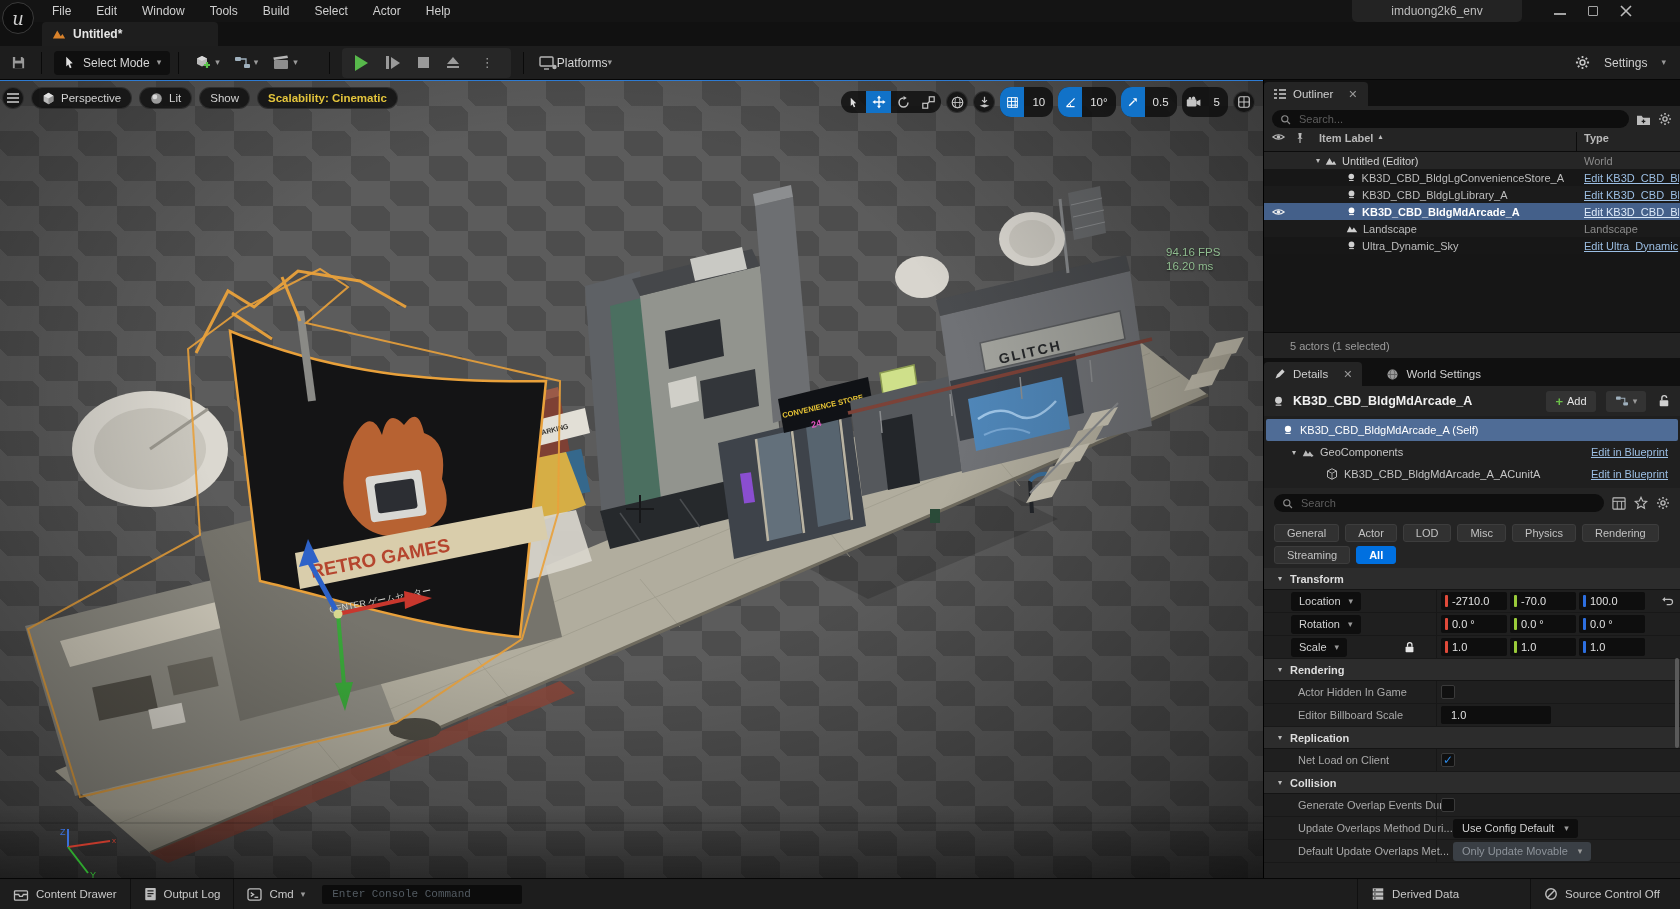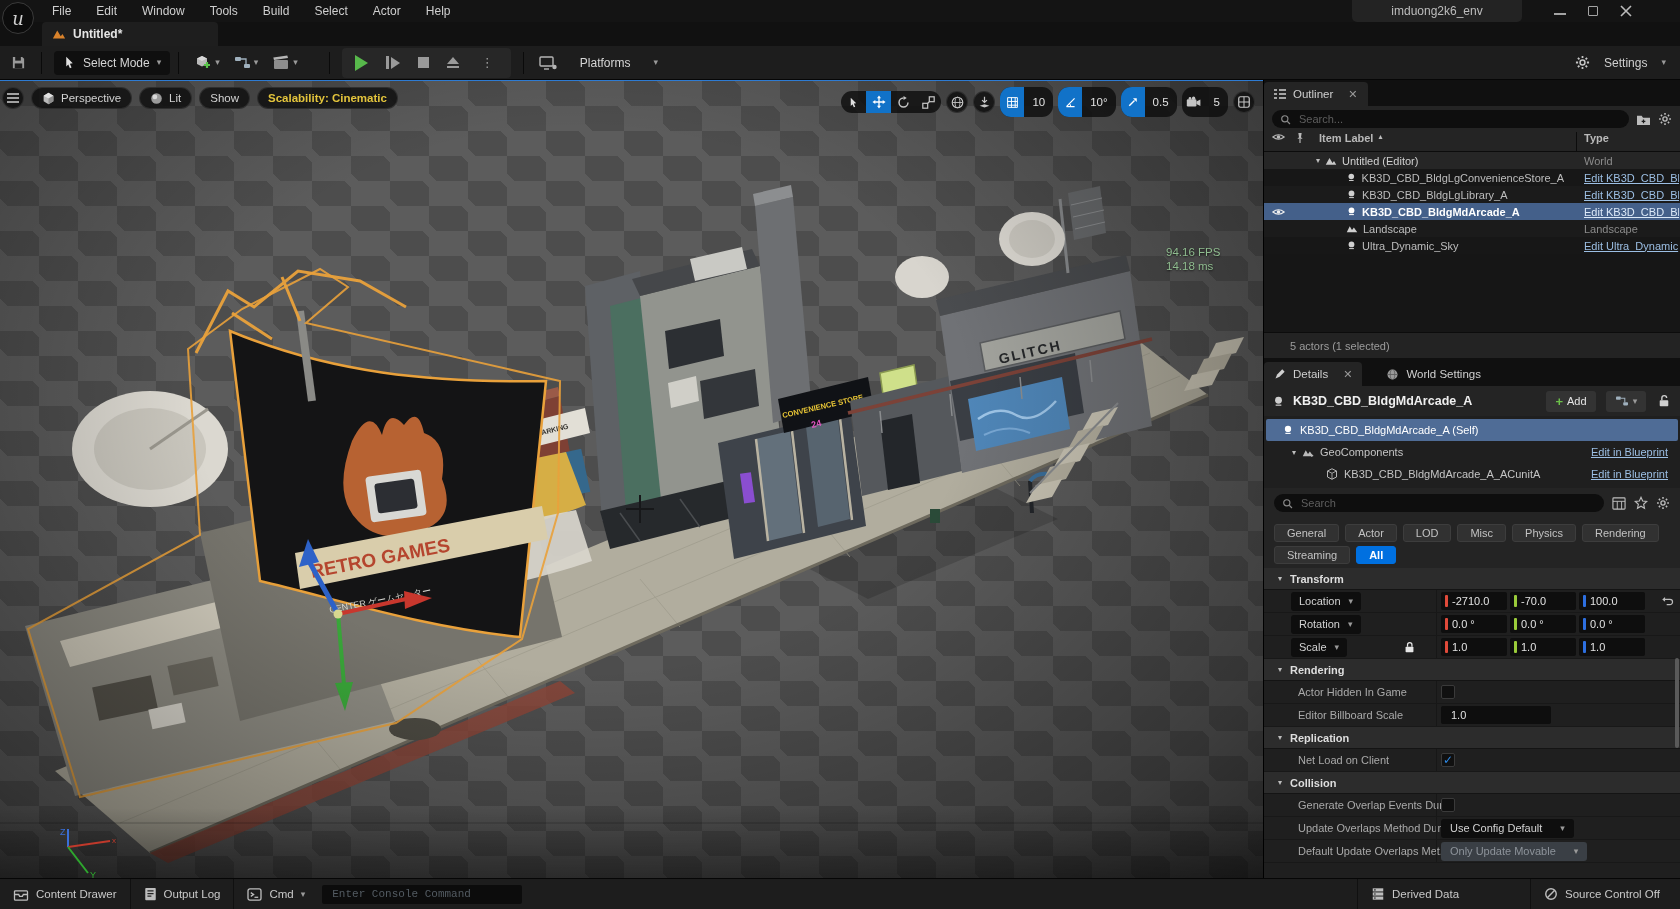--- a/index.html
+++ b/index.html
@@ -119,21 +119,21 @@
   .prow{height:23px;border-bottom:1px solid #181818;display:flex;align-items:center;position:relative;color:#a9a9a9;}
   .prow .plabel{margin-left:34px;white-space:nowrap;}
   .valcol{position:absolute;left:177px;display:flex;align-items:center;gap:3px;}
   .dd-sm{height:19px;background:#0e0e0e;border-radius:3px;display:flex;align-items:center;gap:8px;padding:0 8px;color:#d2d2d2;position:absolute;left:27px;}
   .nfield{width:66px;height:18px;background:#0e0e0e;border-radius:2px;display:flex;align-items:center;gap:4px;padding:0 4px;color:#e2e2e2;}
   .nbar{width:3px;height:12px;border-radius:1px;flex:none;}
   .nbar.x{background:#e04a3a;} .nbar.y{background:#9acb3a;} .nbar.z{background:#2d6fe0;}
   .wfield{position:absolute;left:177px;width:110px;height:18px;background:#0e0e0e;border-radius:2px;display:flex;align-items:center;padding:0 10px;color:#e2e2e2;}
   .cbox{position:absolute;left:177px;width:14px;height:14px;background:#101010;border:1px solid #3a3a3a;border-radius:2px;display:flex;align-items:center;justify-content:center;}
   .cbox.checked{color:#2d8ae8;font-weight:bold;font-size:12px;}
-  .dd-val{position:absolute;left:177px;height:19px;background:#0e0e0e;border-radius:3px;display:flex;align-items:center;gap:18px;padding:0 9px;color:#d2d2d2;}
+  .dd-val{position:absolute;left:189px;height:19px;background:#0e0e0e;border-radius:3px;display:flex;align-items:center;gap:10px;padding:0 9px;color:#d2d2d2;}
   .dd-val.disabled{background:#3a3f45;color:#8d939a;}
   .coldiv{position:absolute;left:172px;top:0;width:1px;height:100%;background:#171717;}
   .vscroll{position:absolute;right:1px;top:90px;width:4px;height:90px;background:#5a5a5a;border-radius:2px;}
   .revert{position:absolute;right:6px;}
 
   
   .statusbar{position:absolute;left:0;top:878px;width:1680px;height:31px;background:#1d1d1d;border-top:1px solid #060606;display:flex;align-items:center;}
   .sb-item{display:flex;align-items:center;gap:7px;padding:0 13px;color:#c9c9c9;font-size:11.5px;height:100%;}
   .sb-sep{width:1px;height:100%;background:#101010;}
   .consolebox{width:200px;height:19px;background:#0c0c0c;border-radius:2px;display:flex;align-items:center;padding:0 8px;margin-left:4px;}
@@ -240,21 +240,21 @@
           <div class="eject">
             <div class="tri"></div>
             <div class="bar"></div>
           </div>
         </div>
       <div class="tb-icnbtn">
           <span class="vdots">⋮</span>
         </div>
     </div>
     <div class="tb-sep"></div>
-    <div class="tb-icnbtn" style="gap:23px;font-size:12px;color:#d6d6d6;">
+    <div class="tb-icnbtn" style="gap:0;font-size:12px;color:#d6d6d6;">
       <svg width="18" height="14" viewBox="0 0 18 14">
           <rect x="1" y="1" width="13" height="9" rx="1" fill="none" stroke="#b5b5b5" stroke-width="1.4"></rect>
           <path d="M5 13 h5" stroke="#b5b5b5" stroke-width="1.4"></path>
           <circle cx="15.5" cy="11" r="2.2" fill="#b5b5b5"></circle>
         </svg>
       <span>Platforms</span>
       <span class="caret">▾</span>
     </div>
     <div class="tb-right">
       <svg width="15" height="15" viewBox="0 0 16 16">
@@ -538,21 +538,21 @@
         <div class="chip round">
           <svg width="14" height="14" viewBox="0 0 16 16">
               <rect x="2" y="2" width="12" height="12" rx="2" fill="none" stroke="#c5c5c5" stroke-width="1.4"></rect>
               <path d="M8 2v12M2 8h12" stroke="#c5c5c5" stroke-width="1.2"></path>
             </svg>
         </div>
       </div>
 
       <div class="fps">
         <div>94.16 FPS</div>
-        <div>14.18 ms</div>
+        <div>16.20 ms</div>
       </div>
 
       <svg class="axisgizmo" width="70" height="56" viewBox="0 0 70 56">
         <line x1="16" y1="24" x2="16" y2="6" stroke="#3a6fd8" stroke-width="2"></line>
         <line x1="16" y1="24" x2="58" y2="18" stroke="#c0392b" stroke-width="2"></line>
         <line x1="16" y1="24" x2="36" y2="50" stroke="#2ea82e" stroke-width="2"></line>
         <text x="8" y="12" font-size="9" fill="#3a6fd8">Z</text>
         <text x="60" y="20" font-size="8" fill="#c0392b">x</text>
         <text x="38" y="55" font-size="9" fill="#2ea82e">Y</text>
       </svg>

